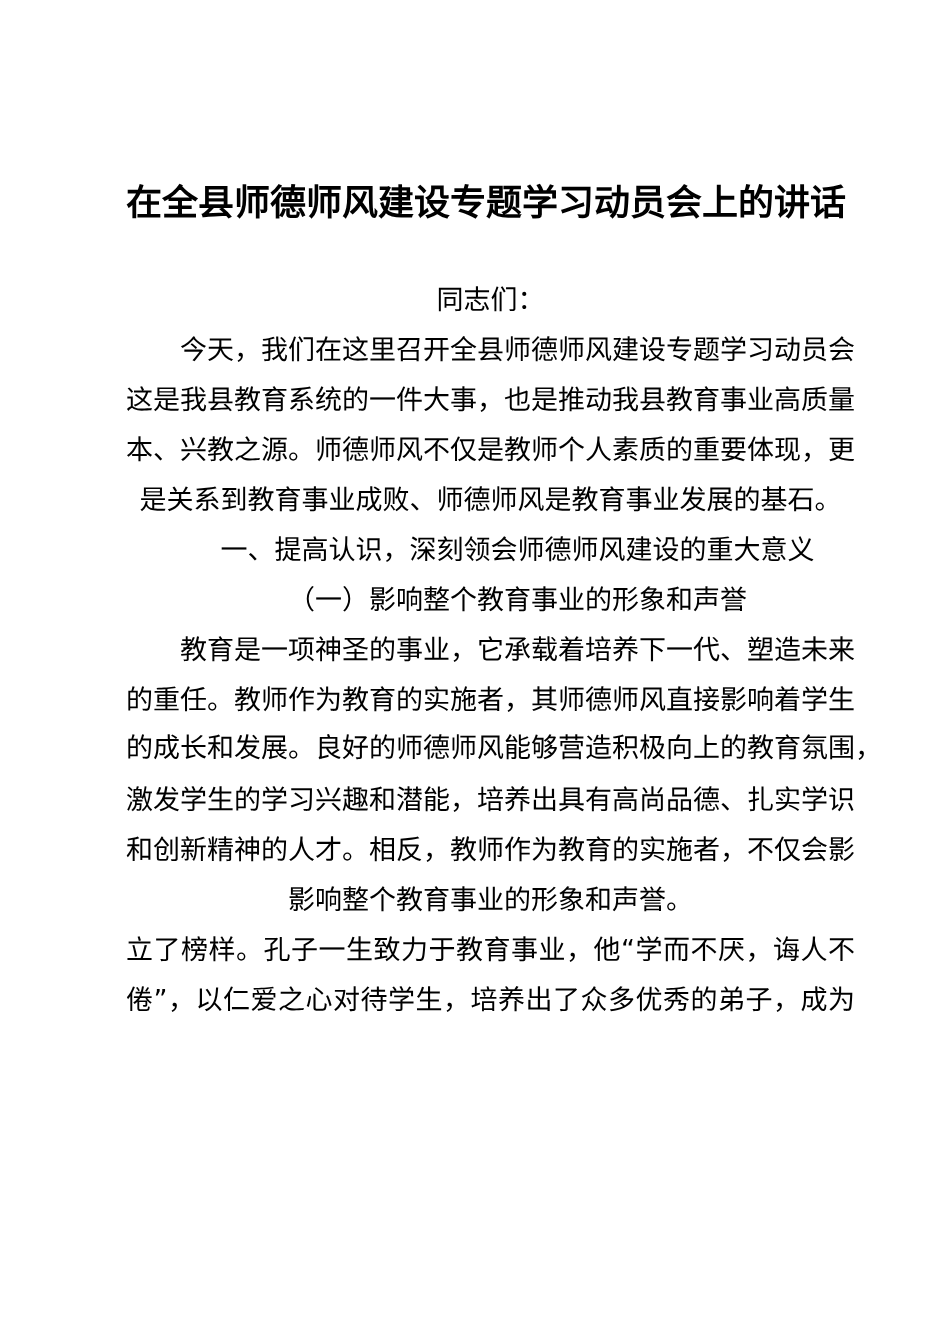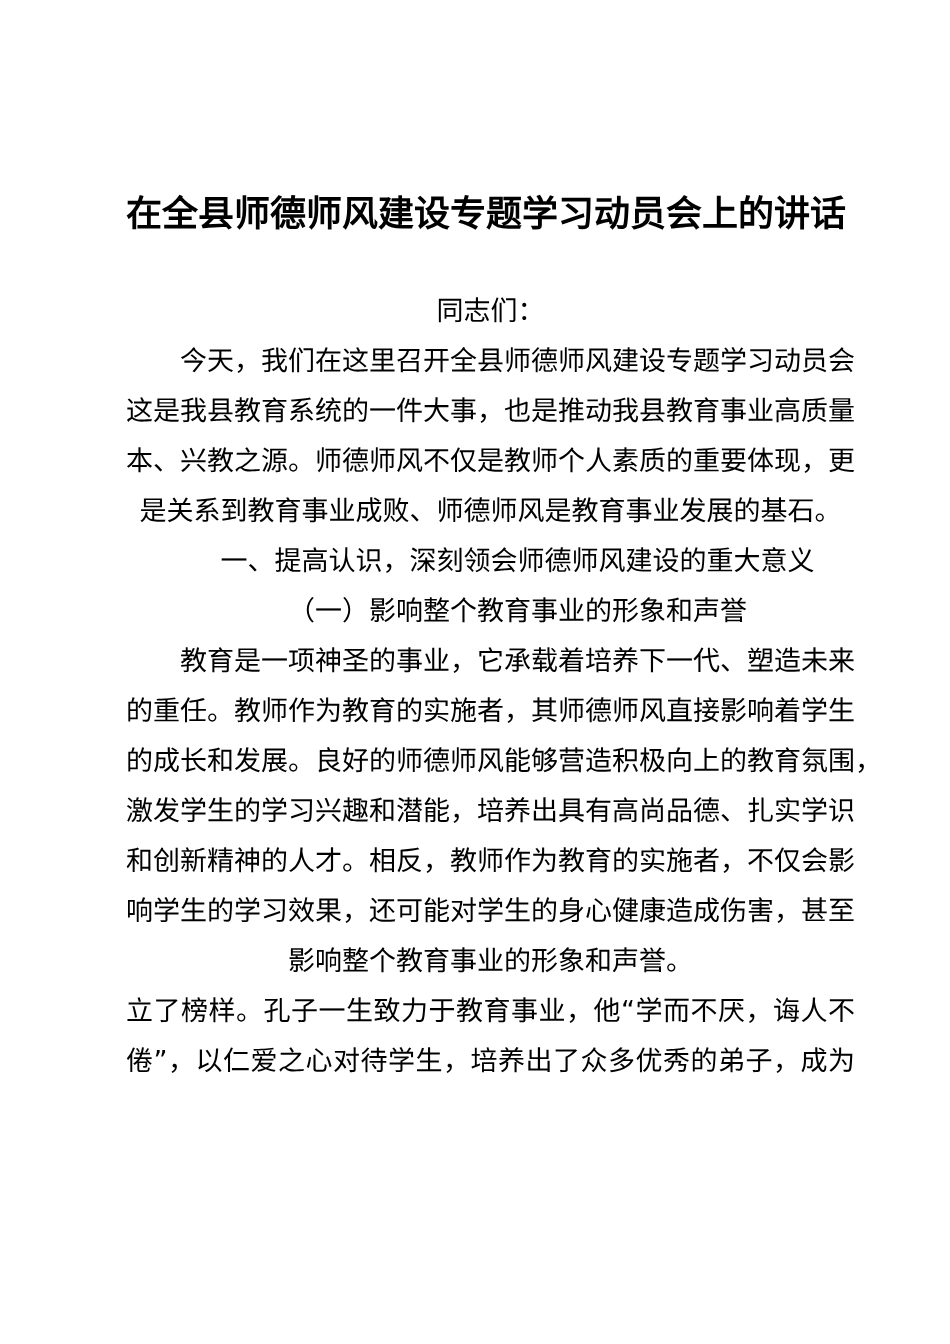--- a/index.html
+++ b/index.html
@@ -18,21 +18,21 @@
   .page {
     position: relative;
     width: 950px;
     height: 1344px;
     background: #ffffff;
     overflow: hidden;
   }
   .content {
     position: absolute;
     left: 126px;
-    top: 11px;
+    top: 0;
     width: 729px;
   }
   .doc-title {
     margin: 176px 0 45px 0;
     font-size: 36px;
     font-weight: 700;
     line-height: 54px;
     white-space: nowrap;
     letter-spacing: 0;
     text-align: left;
@@ -53,20 +53,21 @@
     text-align: justify;
     text-align-last: justify;
   }
   .line.indent {
     text-indent: 54px; 
   }
   
   .line.hang {
     white-space: nowrap;
     overflow: visible;
+    font-family: Liberation Mono, monospace;
   }
 </style>
 </head>
 <body style="background: rgb(255, 255, 255); color: rgb(0, 0, 0);">
 
 <div class="page">
   <div class="content">
     <h1 class="doc-title">在全县师德师风建设专题学习动员会上的讲话</h1>
     <div>
         <div class="block">
@@ -83,21 +84,20 @@
         </div>
         <div class="block">
           <div class="line indent">（一）影响整个教育事业的形象和声誉</div>
         </div>
         <div class="block">
           <div class="line indent fill">教育是一项神圣的事业，它承载着培养下一代、塑造未来</div>
           <div class="line fill">的重任。教师作为教育的实施者，其师德师风直接影响着学生</div>
           <div class="line hang">的成长和发展。良好的师德师风能够营造积极向上的教育氛围，</div>
           <div class="line fill">激发学生的学习兴趣和潜能，培养出具有高尚品德、扎实学识</div>
           <div class="line fill">和创新精神的人才。相反，教师作为教育的实施者，不仅会影</div>
-          <div class="line fill">响学生的学习效果，还可能对学生的身心健康造成伤害，甚至</div>
           <div class="line">影响整个教育事业的形象和声誉。</div>
         </div>
         <div class="block">
           <div class="line fill">立了榜样。孔子一生致力于教育事业，他“学而不厌，诲人不</div>
           <div class="line fill">倦”，以仁爱之心对待学生，培养出了众多优秀的弟子，成为</div>
         </div>
       </div>
   </div>
 </div>
 

